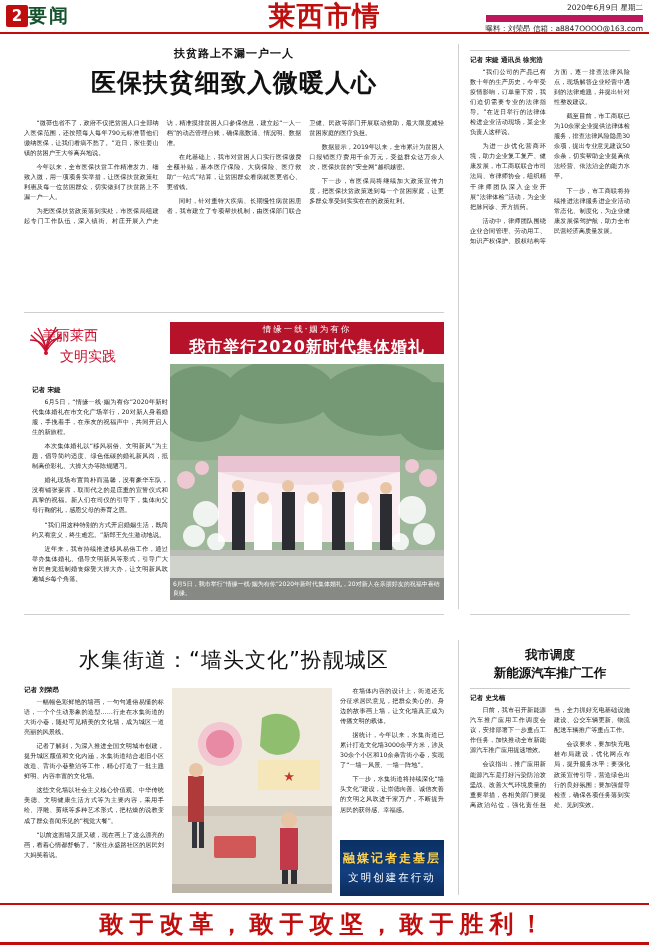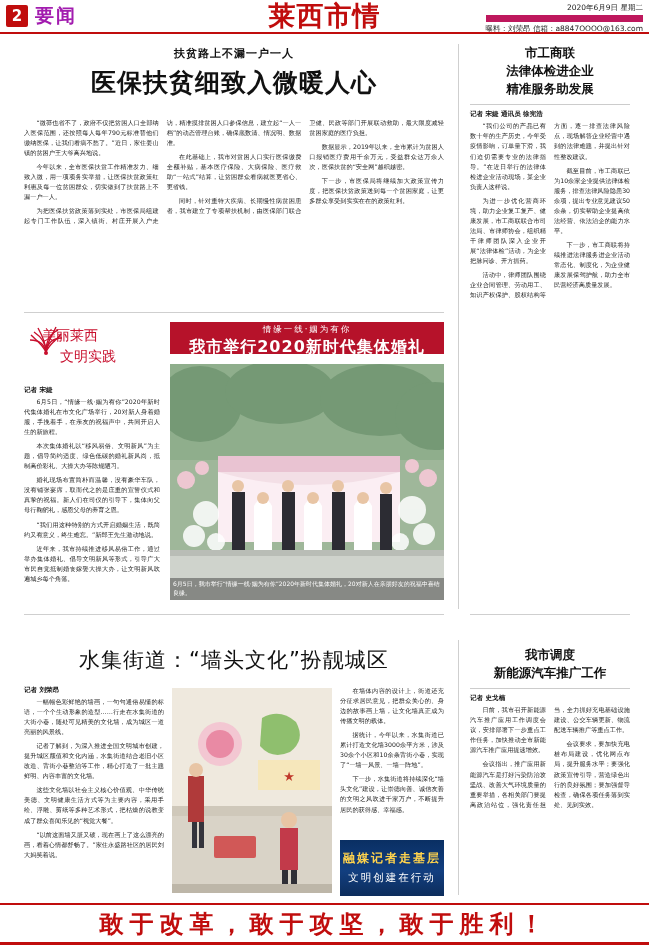--- a/index.html
+++ b/index.html
@@ -18,21 +18,21 @@
     position:relative;height:34px;border-bottom:2px solid #c00d0d;
     display:flex;align-items:center;padding:0 6px;box-sizing:border-box;
   }
   .pagenum{
     width:22px;height:22px;background:#c00d0d;color:#fff;
     display:flex;align-items:center;justify-content:center;
     font-size:15px;font-weight:bold;border-radius:2px;
     font-family:"DejaVu Sans",sans-serif;
   }
   .sect-title{
-    margin-left:7px;font-size:19px;font-weight:bold;color:#a21caf;
+    font-size:19px;font-weight:bold;color:#14532d;
     letter-spacing:2px;
   }
   .paper-name{
     position:absolute;left:50%;transform:translateX(-50%);
     font-size:27px;font-weight:bold;color:#c00d0d;letter-spacing:1px;
     font-family:"DejaVu Serif","Liberation Serif",serif;
   }
   .mast-right{
     position:absolute;right:6px;top:2px;text-align:right;
     font-size:7.5px;line-height:1.55;color:#222;
@@ -141,23 +141,20 @@
       <p style="margin:0 0 4px;text-indent:2em;">今年以来，全市医保扶贫工作精准发力、细致入微，用一项项务实举措，让医保扶贫政策红利惠及每一位贫困群众，切实做到了扶贫路上不漏一户一人。</p>
       <p style="margin:0 0 4px;text-indent:2em;">为把医保扶贫政策落到实处，市医保局组建起专门工作队伍，深入镇街、村庄开展入户走访，精准摸排贫困人口参保信息，建立起“一人一档”的动态管理台账，确保底数清、情况明、数据准。</p>
       <p style="margin:0 0 4px;text-indent:2em;">在此基础上，我市对贫困人口实行医保缴费全额补贴，基本医疗保险、大病保险、医疗救助“一站式”结算，让贫困群众看病就医更省心、更省钱。</p>
       <p style="margin:0 0 4px;text-indent:2em;">同时，针对重特大疾病、长期慢性病贫困患者，我市建立了专项帮扶机制，由医保部门联合卫健、民政等部门开展联动救助，最大限度减轻贫困家庭的医疗负担。</p>
       <p style="margin:0 0 4px;text-indent:2em;">数据显示，2019年以来，全市累计为贫困人口报销医疗费用千余万元，受益群众达万余人次，医保扶贫的“安全网”越织越密。</p>
       <p style="margin:0 0 4px;text-indent:2em;">下一步，市医保局将继续加大政策宣传力度，把医保扶贫政策送到每一个贫困家庭，让更多群众享受到实实在在的政策红利。</p>
     </div>
   </div>
 
   <div class="rail">
-    <div class="h2" style="white-space:pre-line;">市工商联
-法律体检进企业
-精准服务助发展</div>
     <div class="rule"></div>
     <div class="byline">记者 宋婕  通讯员 徐宪浩</div>
     <div class="cols2 body-text">
       <p style="margin:0 0 4px;text-indent:2em;">“我们公司的产品已有数十年的生产历史，今年受疫情影响，订单量下滑，我们迫切需要专业的法律指导。”在近日举行的法律体检进企业活动现场，某企业负责人这样说。</p>
       <p style="margin:0 0 4px;text-indent:2em;">为进一步优化营商环境，助力企业复工复产、健康发展，市工商联联合市司法局、市律师协会，组织精干律师团队深入企业开展“法律体检”活动，为企业把脉问诊、开方抓药。</p>
       <p style="margin:0 0 4px;text-indent:2em;">活动中，律师团队围绕企业合同管理、劳动用工、知识产权保护、股权结构等方面，逐一排查法律风险点，现场解答企业经营中遇到的法律难题，并提出针对性整改建议。</p>
       <p style="margin:0 0 4px;text-indent:2em;">截至目前，市工商联已为10余家企业提供法律体检服务，排查法律风险隐患30余项，提出专业意见建议50余条，切实帮助企业提高依法经营、依法治企的能力水平。</p>
       <p style="margin:0 0 4px;text-indent:2em;">下一步，市工商联将持续推进法律服务进企业活动常态化、制度化，为企业健康发展保驾护航，助力全市民营经济高质量发展。</p>
     </div>
   </div>
@@ -231,21 +228,21 @@
       <g fill="#f6c9d8" opacity=".9">
         <circle cx="16" cy="116" r="9"></circle>
           <circle cx="32" cy="104" r="7"></circle>
           <circle cx="258" cy="114" r="9"></circle>
           <circle cx="242" cy="102" r="7"></circle>
       </g>
     </svg>
     <div class="cap">6月5日，我市举行“情缘一线·姻为有你”2020年新时代集体婚礼，20对新人在亲朋好友的祝福中喜结良缘。</div>
   </div>
 
-  <div style="position:absolute;left:24px;top:386px;width:136px;">
+  <div style="position:absolute;left:32px;top:386px;width:136px;">
     <div class="byline">记者 宋婕</div>
     <div class="body-text">
       <p style="margin:0 0 4px;text-indent:2em;">6月5日，“情缘一线·姻为有你”2020年新时代集体婚礼在市文化广场举行，20对新人身着婚服，手挽着手，在亲友的祝福声中，共同开启人生的新旅程。</p>
       <p style="margin:0 0 4px;text-indent:2em;">本次集体婚礼以“移风易俗、文明新风”为主题，倡导简约适度、绿色低碳的婚礼新风尚，抵制高价彩礼、大操大办等陈规陋习。</p>
       <p style="margin:0 0 4px;text-indent:2em;">婚礼现场布置简朴而温馨，没有豪华车队，没有铺张宴席，取而代之的是庄重的宣誓仪式和真挚的祝福。新人们在司仪的引导下，集体向父母行鞠躬礼，感恩父母的养育之恩。</p>
       <p style="margin:0 0 4px;text-indent:2em;">“我们用这种特别的方式开启婚姻生活，既简约又有意义，终生难忘。”新郎王先生激动地说。</p>
       <p style="margin:0 0 4px;text-indent:2em;">近年来，我市持续推进移风易俗工作，通过举办集体婚礼、倡导文明新风等形式，引导广大市民自觉抵制婚丧嫁娶大操大办，让文明新风吹遍城乡每个角落。</p>
     </div>
   </div>
 

